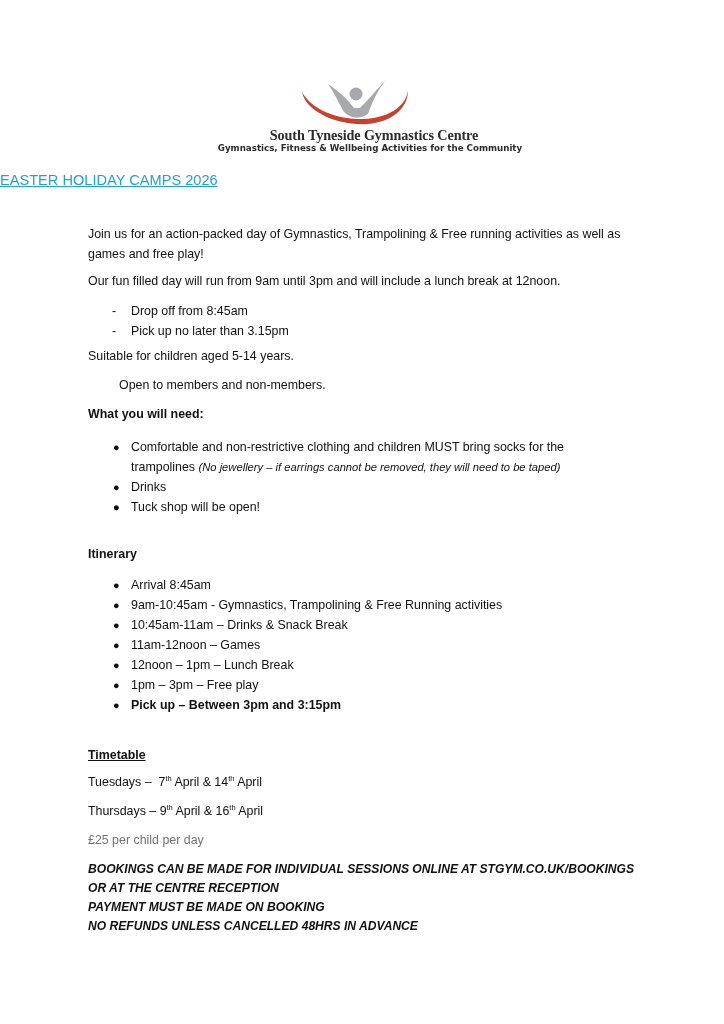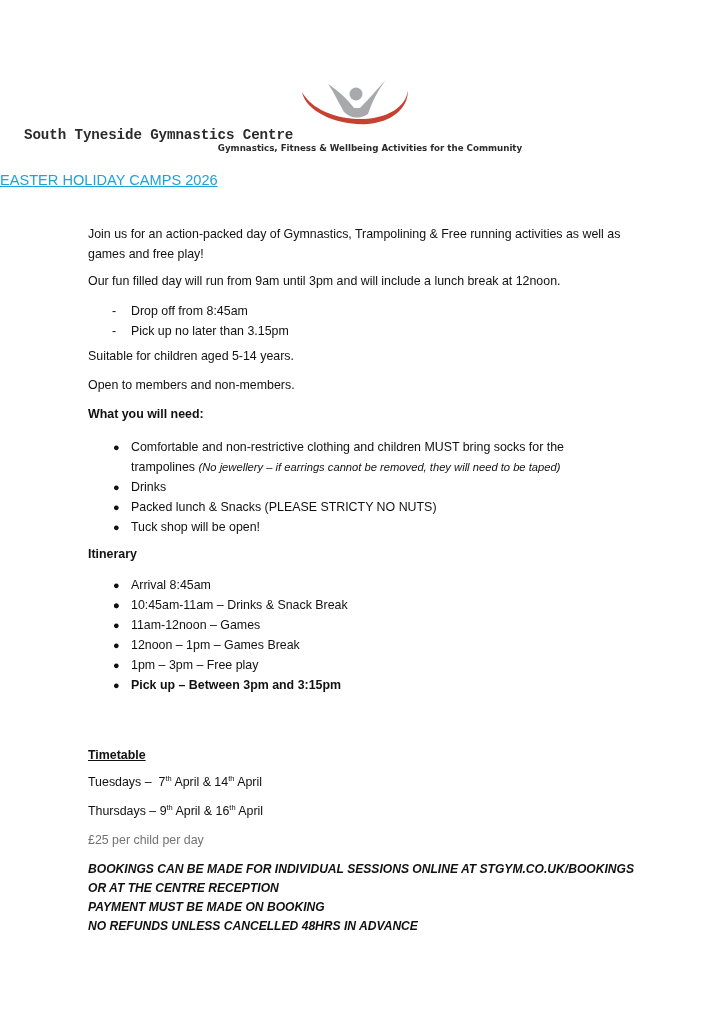--- a/index.html
+++ b/index.html
@@ -4,22 +4,22 @@
 <style>
   html, body { margin: 0; padding: 0; background: #ffffff; }
   body {
     width: 724px; height: 1024px; position: relative; overflow: hidden;
     font-family: "Liberation Sans", sans-serif; color: #111;
     font-size: 12.4px;
   }
   .logo { position: absolute; left: 0; top: 78px; width: 724px; height: 80px; }
   .logo svg { position: absolute; left: 298px; top: 0; }
   .org-name {
-    position: absolute; left: 0; width: 724px; top: 127px; 
-    font-family: Liberation Mono, monospace; font-weight: bold; font-size: 14.2px;
+    position: absolute; left: 0; width: 724px; top: 127px; text-align: center;
+    font-family: Liberation Serif, serif; font-weight: bold; font-size: 14.2px;
     color: #2b2b2b; letter-spacing: -0.1px; padding-left: 24px; box-sizing: border-box;
   }
   .org-tag {
     position: absolute; left: 0; width: 724px; top: 143px; text-align: center;
     font-family: "DejaVu Sans", sans-serif; font-weight: bold; font-size: 8.7px;
     color: #2b2b2b; padding-left: 16px; box-sizing: border-box;
   }
   .title {
     position: absolute; left: 0; width: 724px; top: 172px; 
     font-size: 14.6px; color: #1ea2dc; text-decoration: underline; font-weight: normal;
@@ -53,37 +53,37 @@
 
 <div class="p" style="top:224px;">Join us for an action-packed day of Gymnastics, Trampolining &amp; Free running activities as well as games and free play!</div>
 <div class="p" style="top:271px;">Our fun filled day will run from 9am until 3pm and will include a lunch break at 12noon.</div>
 
 <ul class="dash-list" style="top:301px;">
   <li><span class="marker">-</span><span>Drop off from 8:45am</span></li>
   <li><span class="marker">-</span><span>Pick up no later than 3.15pm</span></li>
 </ul>
 
 <div class="p" style="top:346px;">Suitable for children aged 5-14 years.</div>
-<div class="p" style="top:375px;">Open to members and non-members.</div>
+<div class="p" style="top:375px;margin-left:31px;">Open to members and non-members.</div>
 
 <div class="p bold" style="top:404px;">What you will need:</div>
 <ul class="bullet-list" style="top:437px;">
   <li><span class="marker">●</span><span>Comfortable and non-restrictive clothing and children MUST bring socks for the trampolines </span><span class="italic">(No jewellery – if earrings cannot be removed, they will need to be taped)</span></li>
   <li><span class="marker">●</span><span>Drinks</span></li>
-  <li><span class="marker">●</span><span>Packed lunch &amp; Snacks (PLEASE STRICTY NO NUTS)</span></li>
+  <li><span class="marker">●</span></li>
   <li><span class="marker">●</span><span>Tuck shop will be open!</span></li>
 </ul>
 
 <div class="p bold" style="top:544px;">Itinerary</div>
 <ul class="bullet-list" style="top:575px;">
   <li><span class="marker">●</span><span>Arrival 8:45am</span></li>
-  <li><span class="marker">●</span></li>
+  <li><span class="marker">●</span><span>9am-10:45am - Gymnastics, Trampolining &amp; Free Running activities</span></li>
   <li><span class="marker">●</span><span>10:45am-11am – Drinks &amp; Snack Break</span></li>
   <li><span class="marker">●</span><span>11am-12noon – Games</span></li>
-  <li><span class="marker">●</span><span>12noon – 1pm – Games Break</span></li>
+  <li><span class="marker">●</span><span>12noon – 1pm – Lunch Break</span></li>
   <li><span class="marker">●</span><span>1pm – 3pm – Free play</span></li>
   <li class="bold"><span class="marker">●</span><span>Pick up – Between 3pm and 3:15pm</span></li>
 </ul>
 
 <div class="p bold underline" style="top:745px;">Timetable</div>
 
 <div class="p" style="top:772px;">
   <span style="white-space:pre">Tuesdays –  </span><span>7</span><sup>th</sup><span style="white-space:pre"> April &amp; </span><span>14</span><sup>th</sup><span style="white-space:pre"> April</span>
 </div>
 <div class="p" style="top:801px;">

